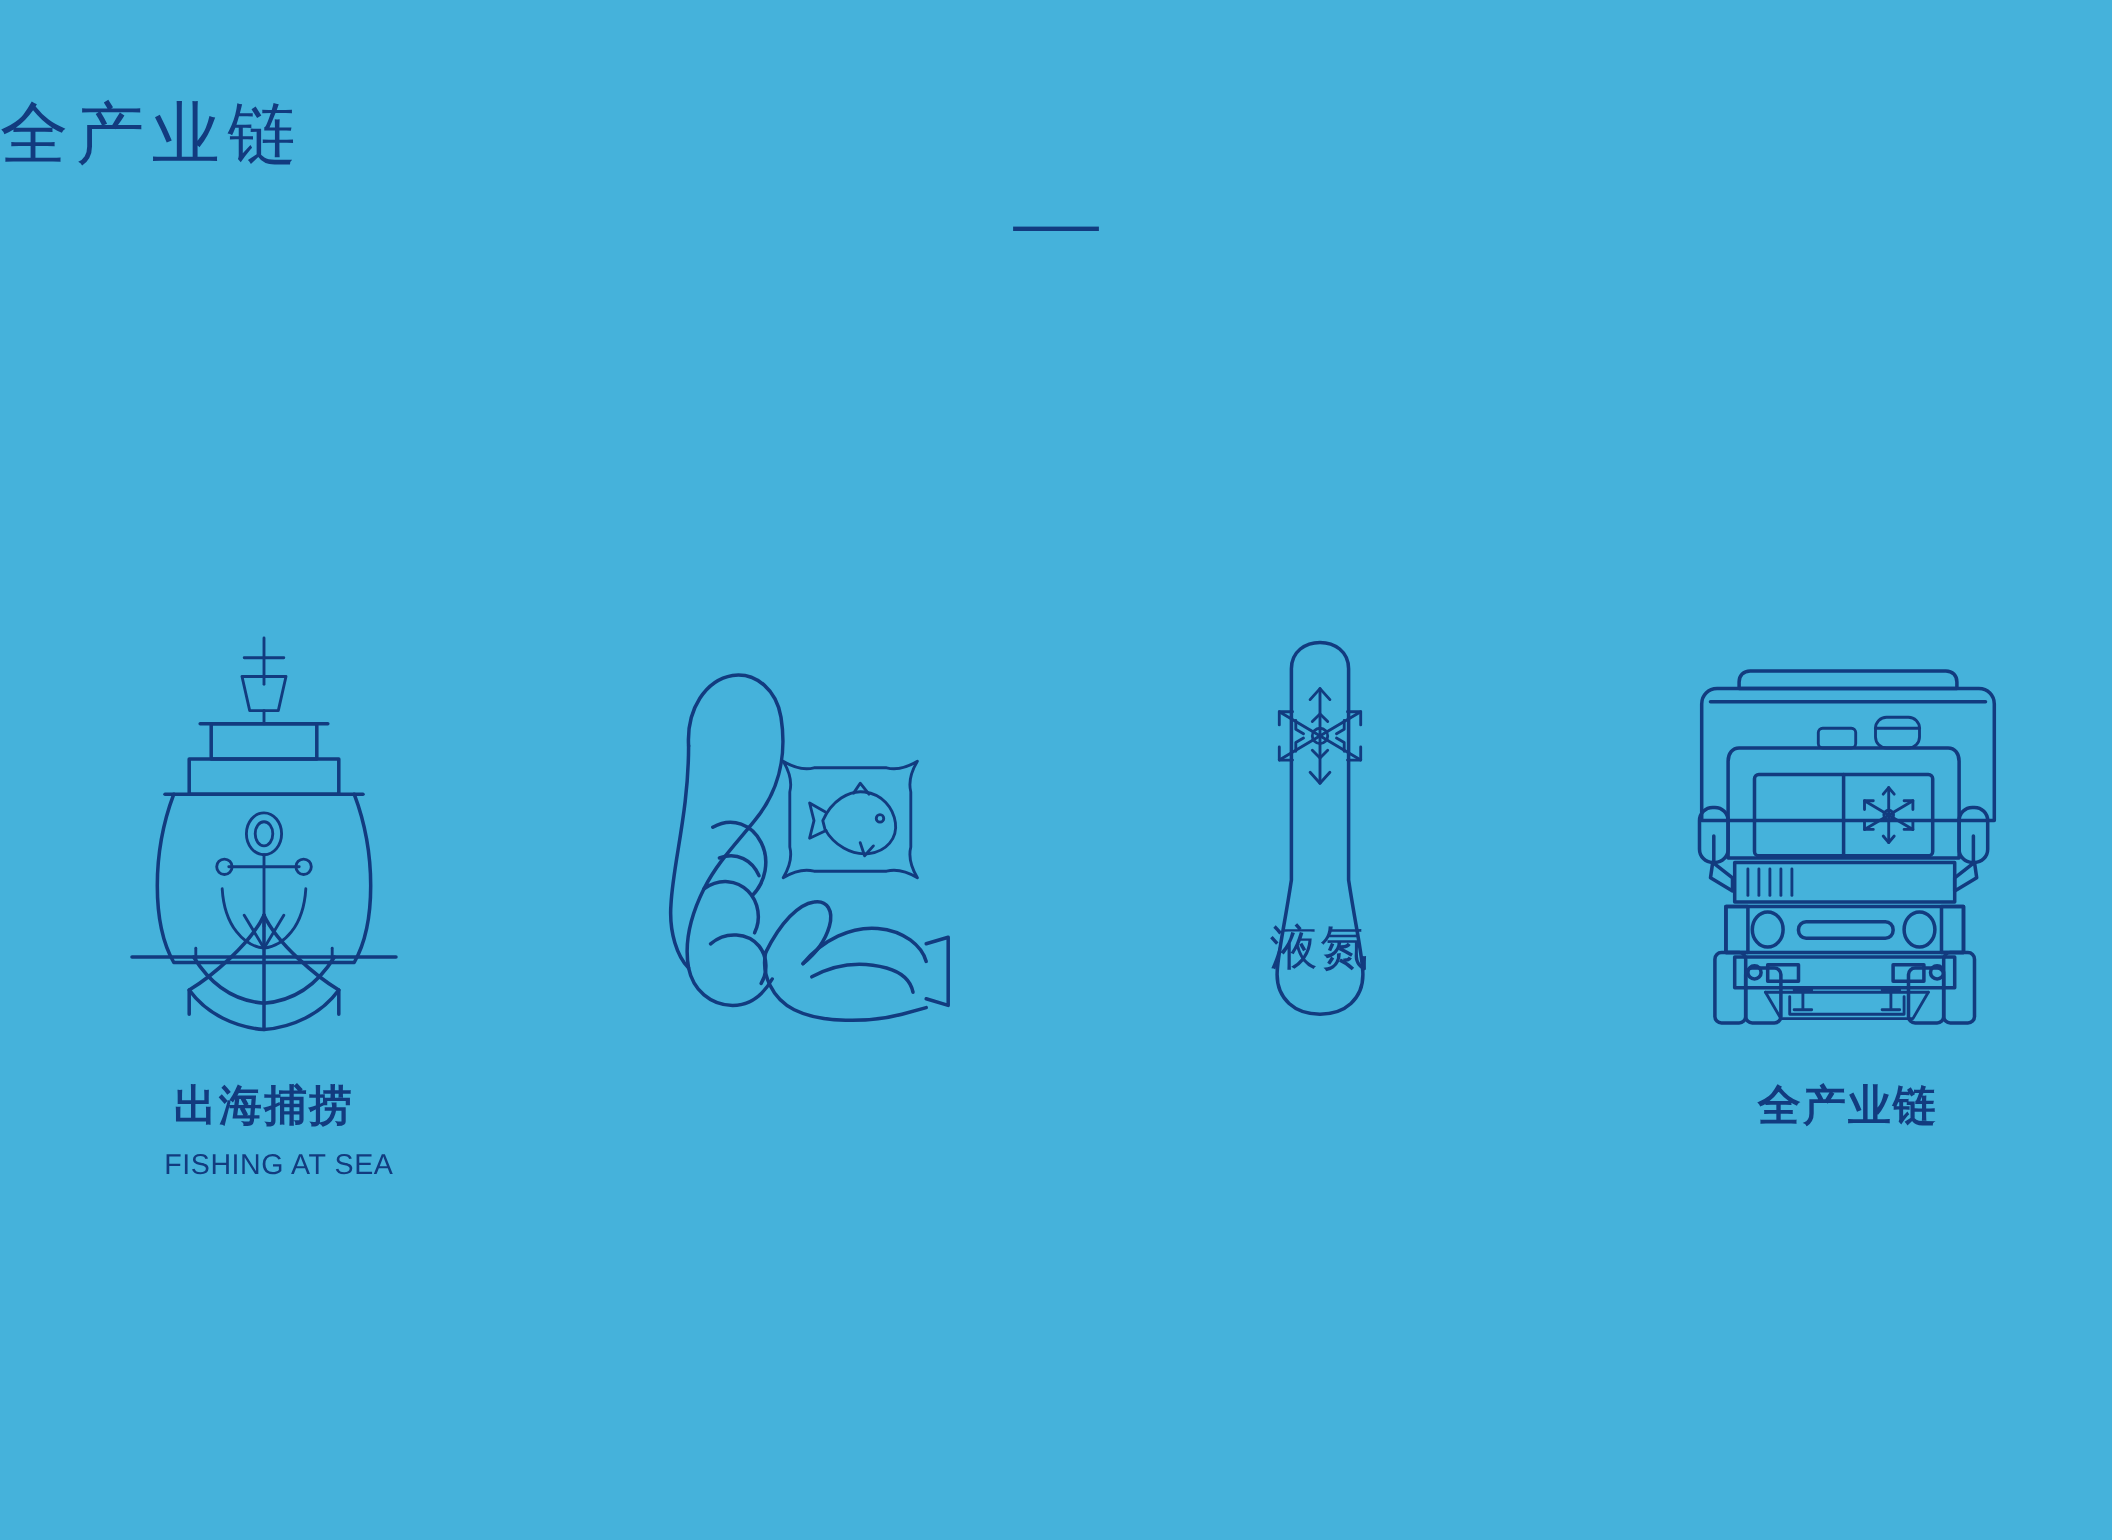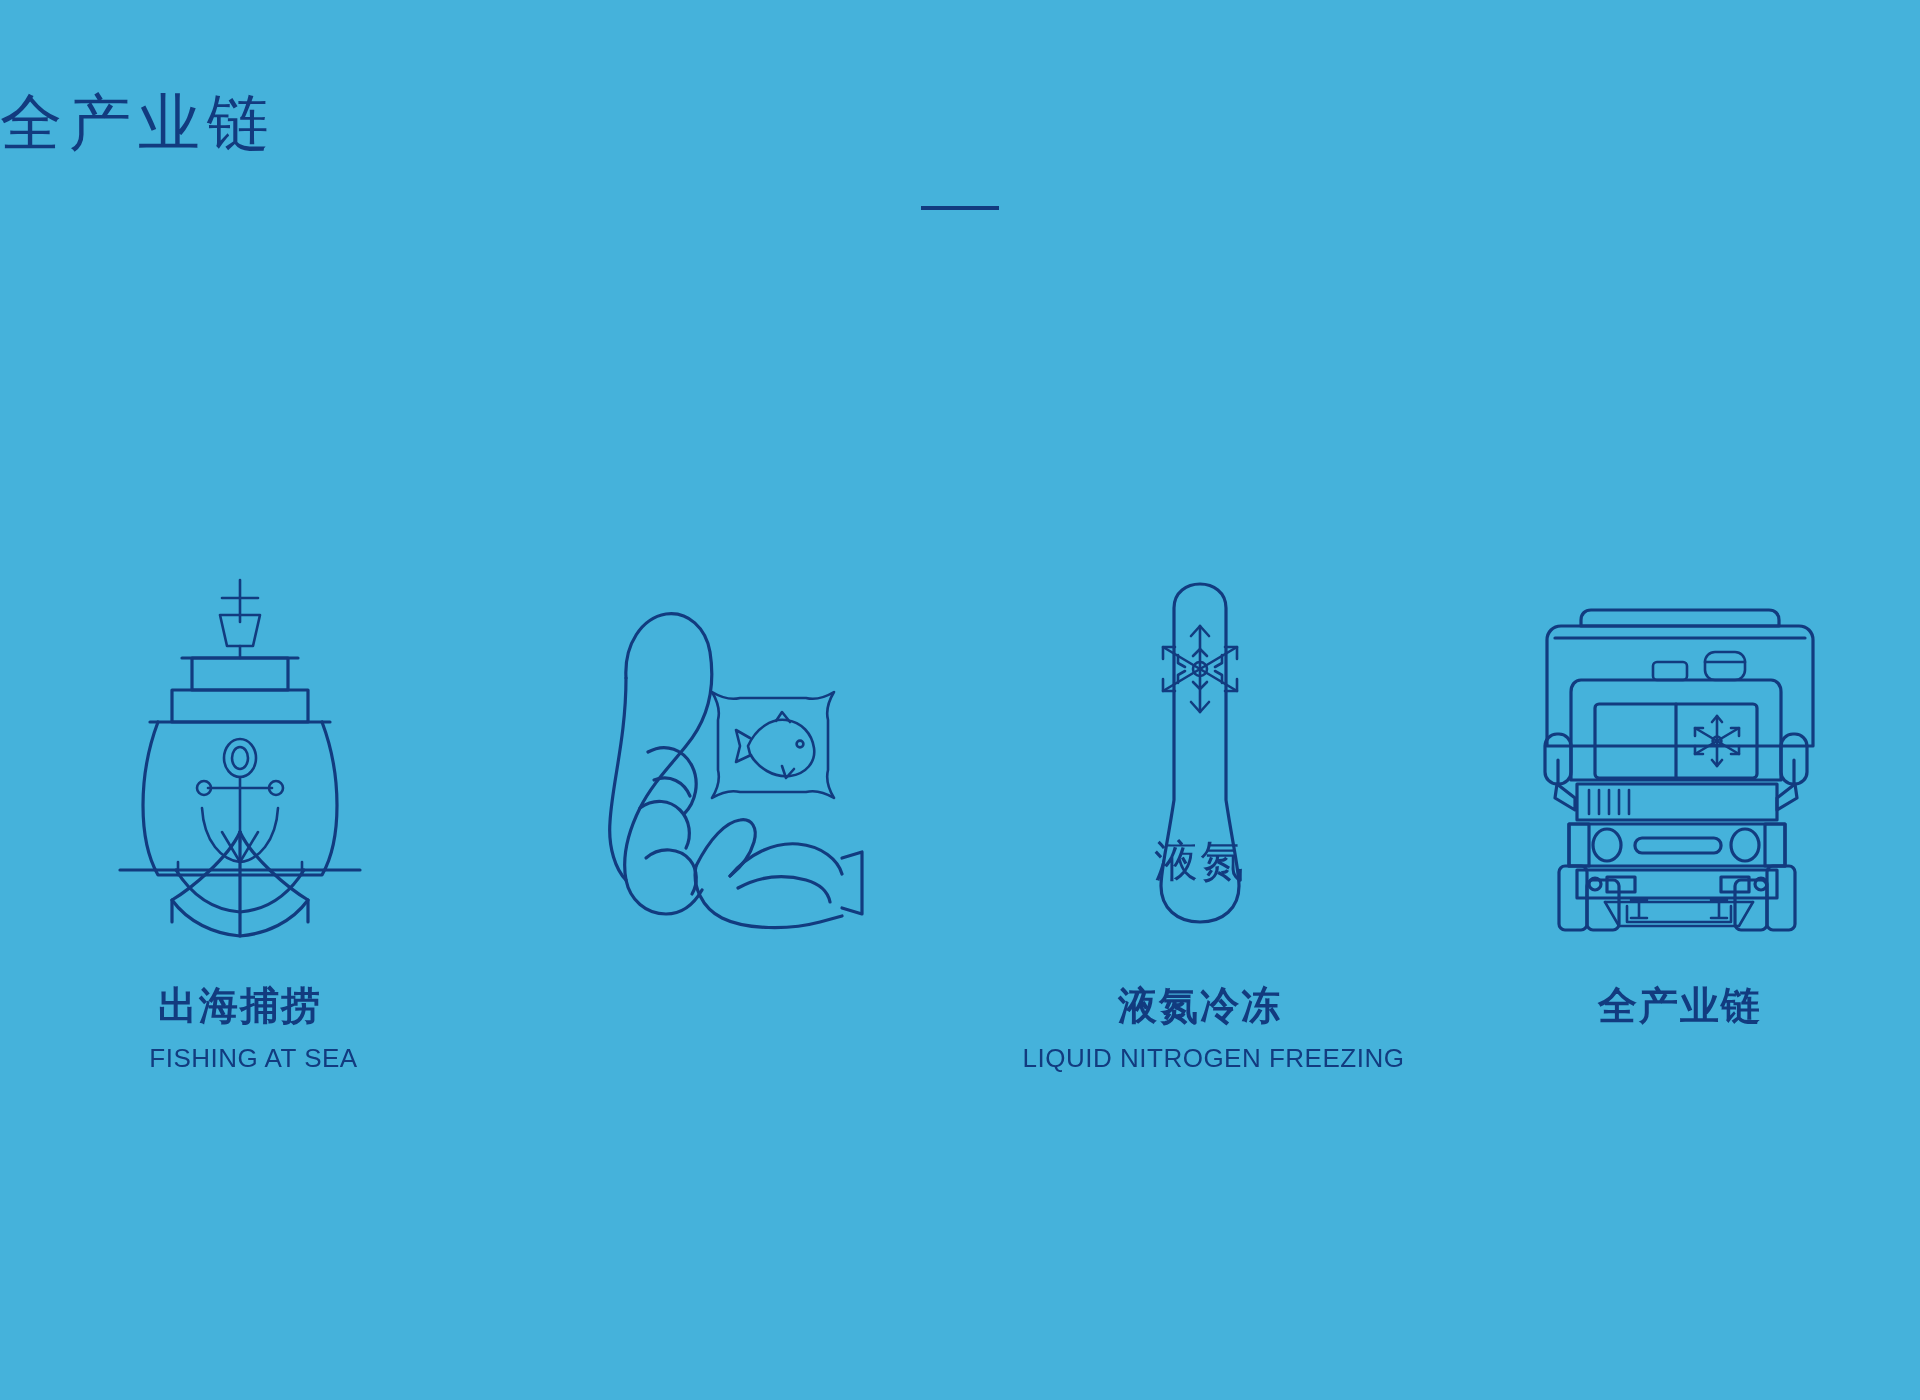--- a/index.html
+++ b/index.html
@@ -266,24 +266,20 @@
           <path d="M63 105 L63 113 L70 117"></path>
           <path d="M107 133 L107 125 L100 121"></path>
           <path d="M107 105 L107 113 L100 117"></path>
           <path d="M63 133 L63 125 L70 121"></path>
           <circle cx="85" cy="119" r="7"></circle>
         </g>
 
         <text x="85" y="326" text-anchor="middle" font-family="Liberation Sans, sans-serif" font-size="44" letter-spacing="2" fill="#123B7F">液氮</text>
       </svg>
     </div>
-    <div class="labels">
-      <div class="label-cn">液氮冷冻</div>
-      <div class="label-en">LIQUID NITROGEN FREEZING</div>
-    </div>
   </div>
 
   <div class="step">
     <div class="icon-box">
       <svg width="290" height="360" viewBox="0 0 290 360">
 
         <g class="ln">
           <path d="M56 40 L234 40 C 240 40 244 44 244 50 L244 56 L46 56 L46 50 C 46 44 50 40 56 40 Z"></path>
 
           <path d="M26 56 L264 56 C 272 56 278 62 278 70 L278 176 L12 176 L12 70 C 12 62 18 56 26 56 Z"></path>

